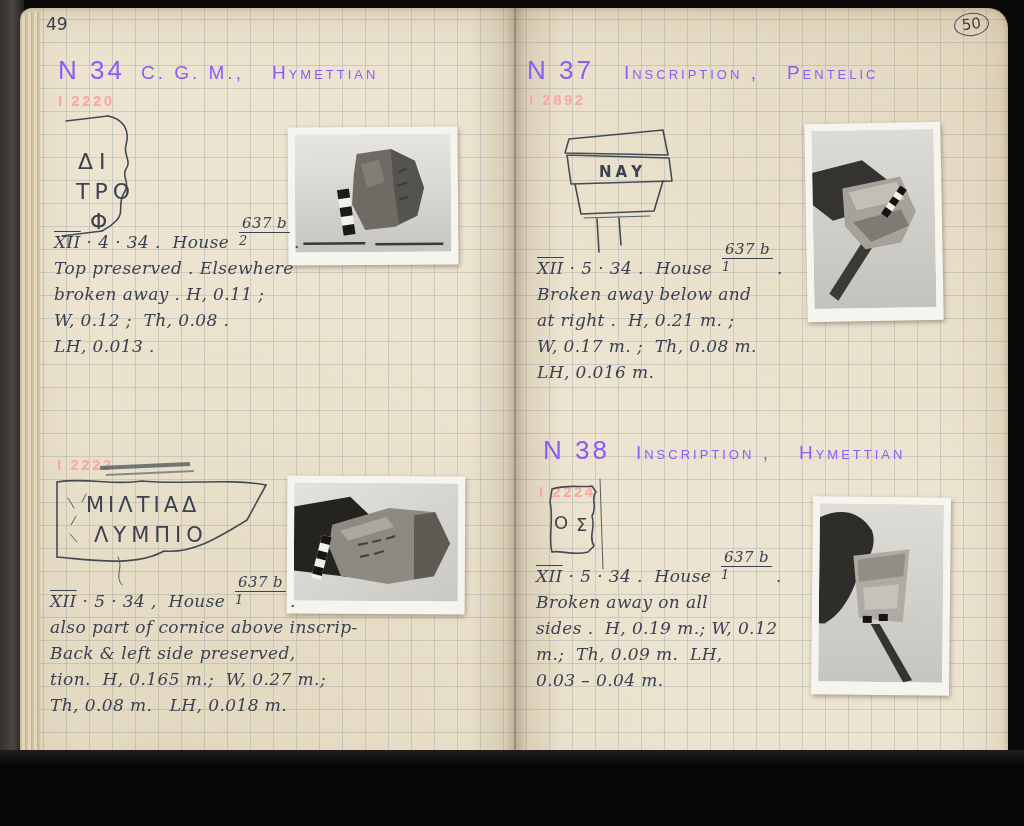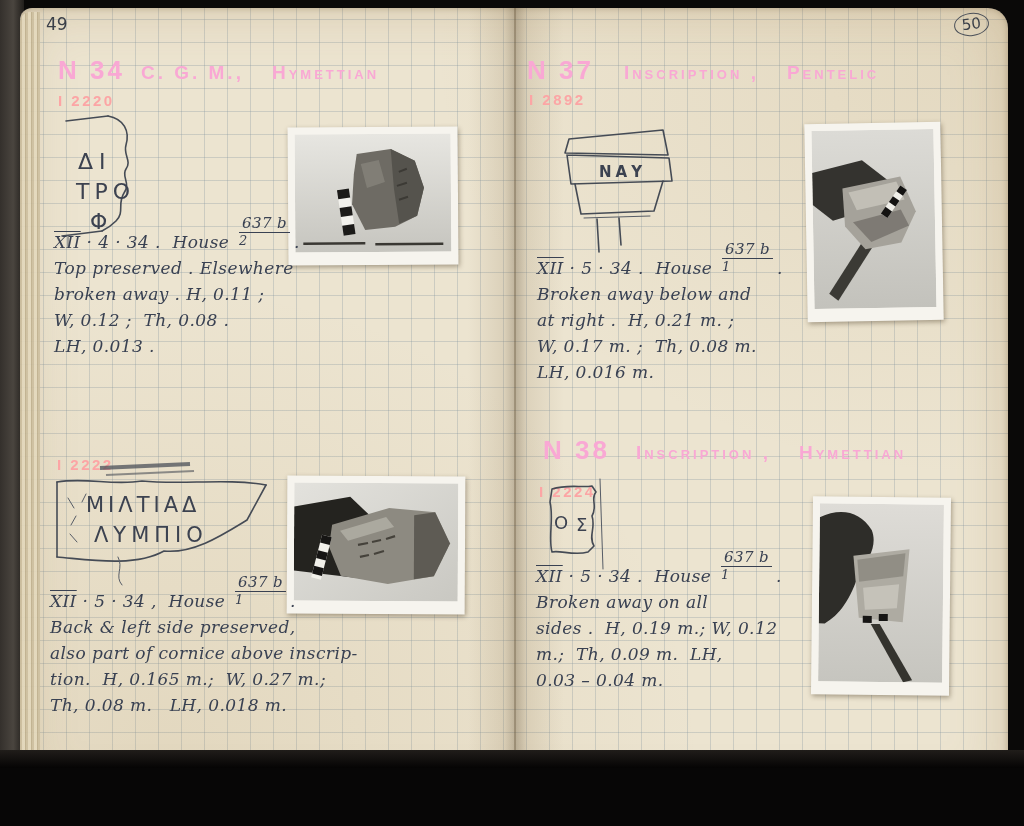--- a/index.html
+++ b/index.html
@@ -21,21 +21,21 @@
   .gutter{position:absolute;left:468px;top:8px;width:96px;height:794px;
     background:linear-gradient(90deg,transparent,rgba(140,118,82,.18) 38%,rgba(96,78,50,.34) 50%,rgba(140,118,82,.16) 62%,transparent);}
   .gutter-line{position:absolute;left:514px;top:8px;width:2px;height:794px;background:rgba(96,80,55,.35);}
 
   
   .pageno{position:absolute;font-family:"DejaVu Sans",sans-serif;font-size:17px;color:#3a3f48;}
   .circled{border:1.6px solid #4a4f58;border-radius:50%;padding:1px 7px 2px;transform:rotate(-7deg);font-size:15px;}
 
   
   .entry{position:absolute;}
-  .entry-header{position:absolute;white-space:nowrap;color:#f9a8d4;font-weight:bold;}
+  .entry-header{position:absolute;white-space:nowrap;color:#8b5cf6;}
   .enum{font-size:26px;letter-spacing:3px;}
   .ename{font-size:19px;letter-spacing:3px;margin-left:16px;font-variant:small-caps;}
   .emat{font-size:19px;letter-spacing:3px;margin-left:28px;font-variant:small-caps;}
   .inv{position:absolute;color:#fca5a5;font-size:15px;font-weight:bold;letter-spacing:2.5px;}
 
   .notes{position:absolute;}
   .hand{font-family:"DejaVu Serif",serif;font-style:italic;font-size:17px;line-height:26px;color:#394152;white-space:pre-wrap;letter-spacing:.4px;}
   .roman{text-decoration:overline;}
   .frac{display:inline-block;text-align:left;line-height:1;margin:0 4px;transform:translateY(-7px);vertical-align:-4px;}
   .fn{display:block;border-bottom:1.4px solid #394152;font-size:15px;padding:0 3px 1px;}
@@ -145,22 +145,22 @@
           <rect x="0" y="0" width="10" height="44" fill="#f1f0ea"></rect>
           <rect x="0" y="0" width="10" height="8" fill="#161514"></rect>
           <rect x="0" y="16" width="10" height="8" fill="#161514"></rect>
           <rect x="0" y="32" width="10" height="8" fill="#161514"></rect>
         </g>
       </svg>
     </div>
 
     <div class="notes" style="left:8px;top:170px;width:310px;">
       <div class="hand"><span class="roman">XII</span><span> · 5 · 34 ,  House </span><span class="frac"><span class="fn">637 b</span><span class="fd">1</span></span><span>.</span></div>
+      <div class="hand">also part of cornice above inscrip-</div>
       <div class="hand">Back &amp; left side preserved,</div>
-      <div class="hand">also part of cornice above inscrip-</div>
       <div class="hand">tion.  H, 0.165 m.;  W, 0.27 m.;</div>
       <div class="hand">Th, 0.08 m.   LH, 0.018 m.</div>
     </div>
   </section>
 
   <section class="entry" style="left:527px;top:55px;width:465px;height:340px;">
     <div class="entry-header" style="left:0;top:0;">
       <span class="enum">N 37</span><span class="ename" style="margin-left:30px;">Inscription ,</span><span class="emat">Pentelic</span>
     </div>
     <div class="inv" style="left:2px;top:36px;">I 2892</div>

